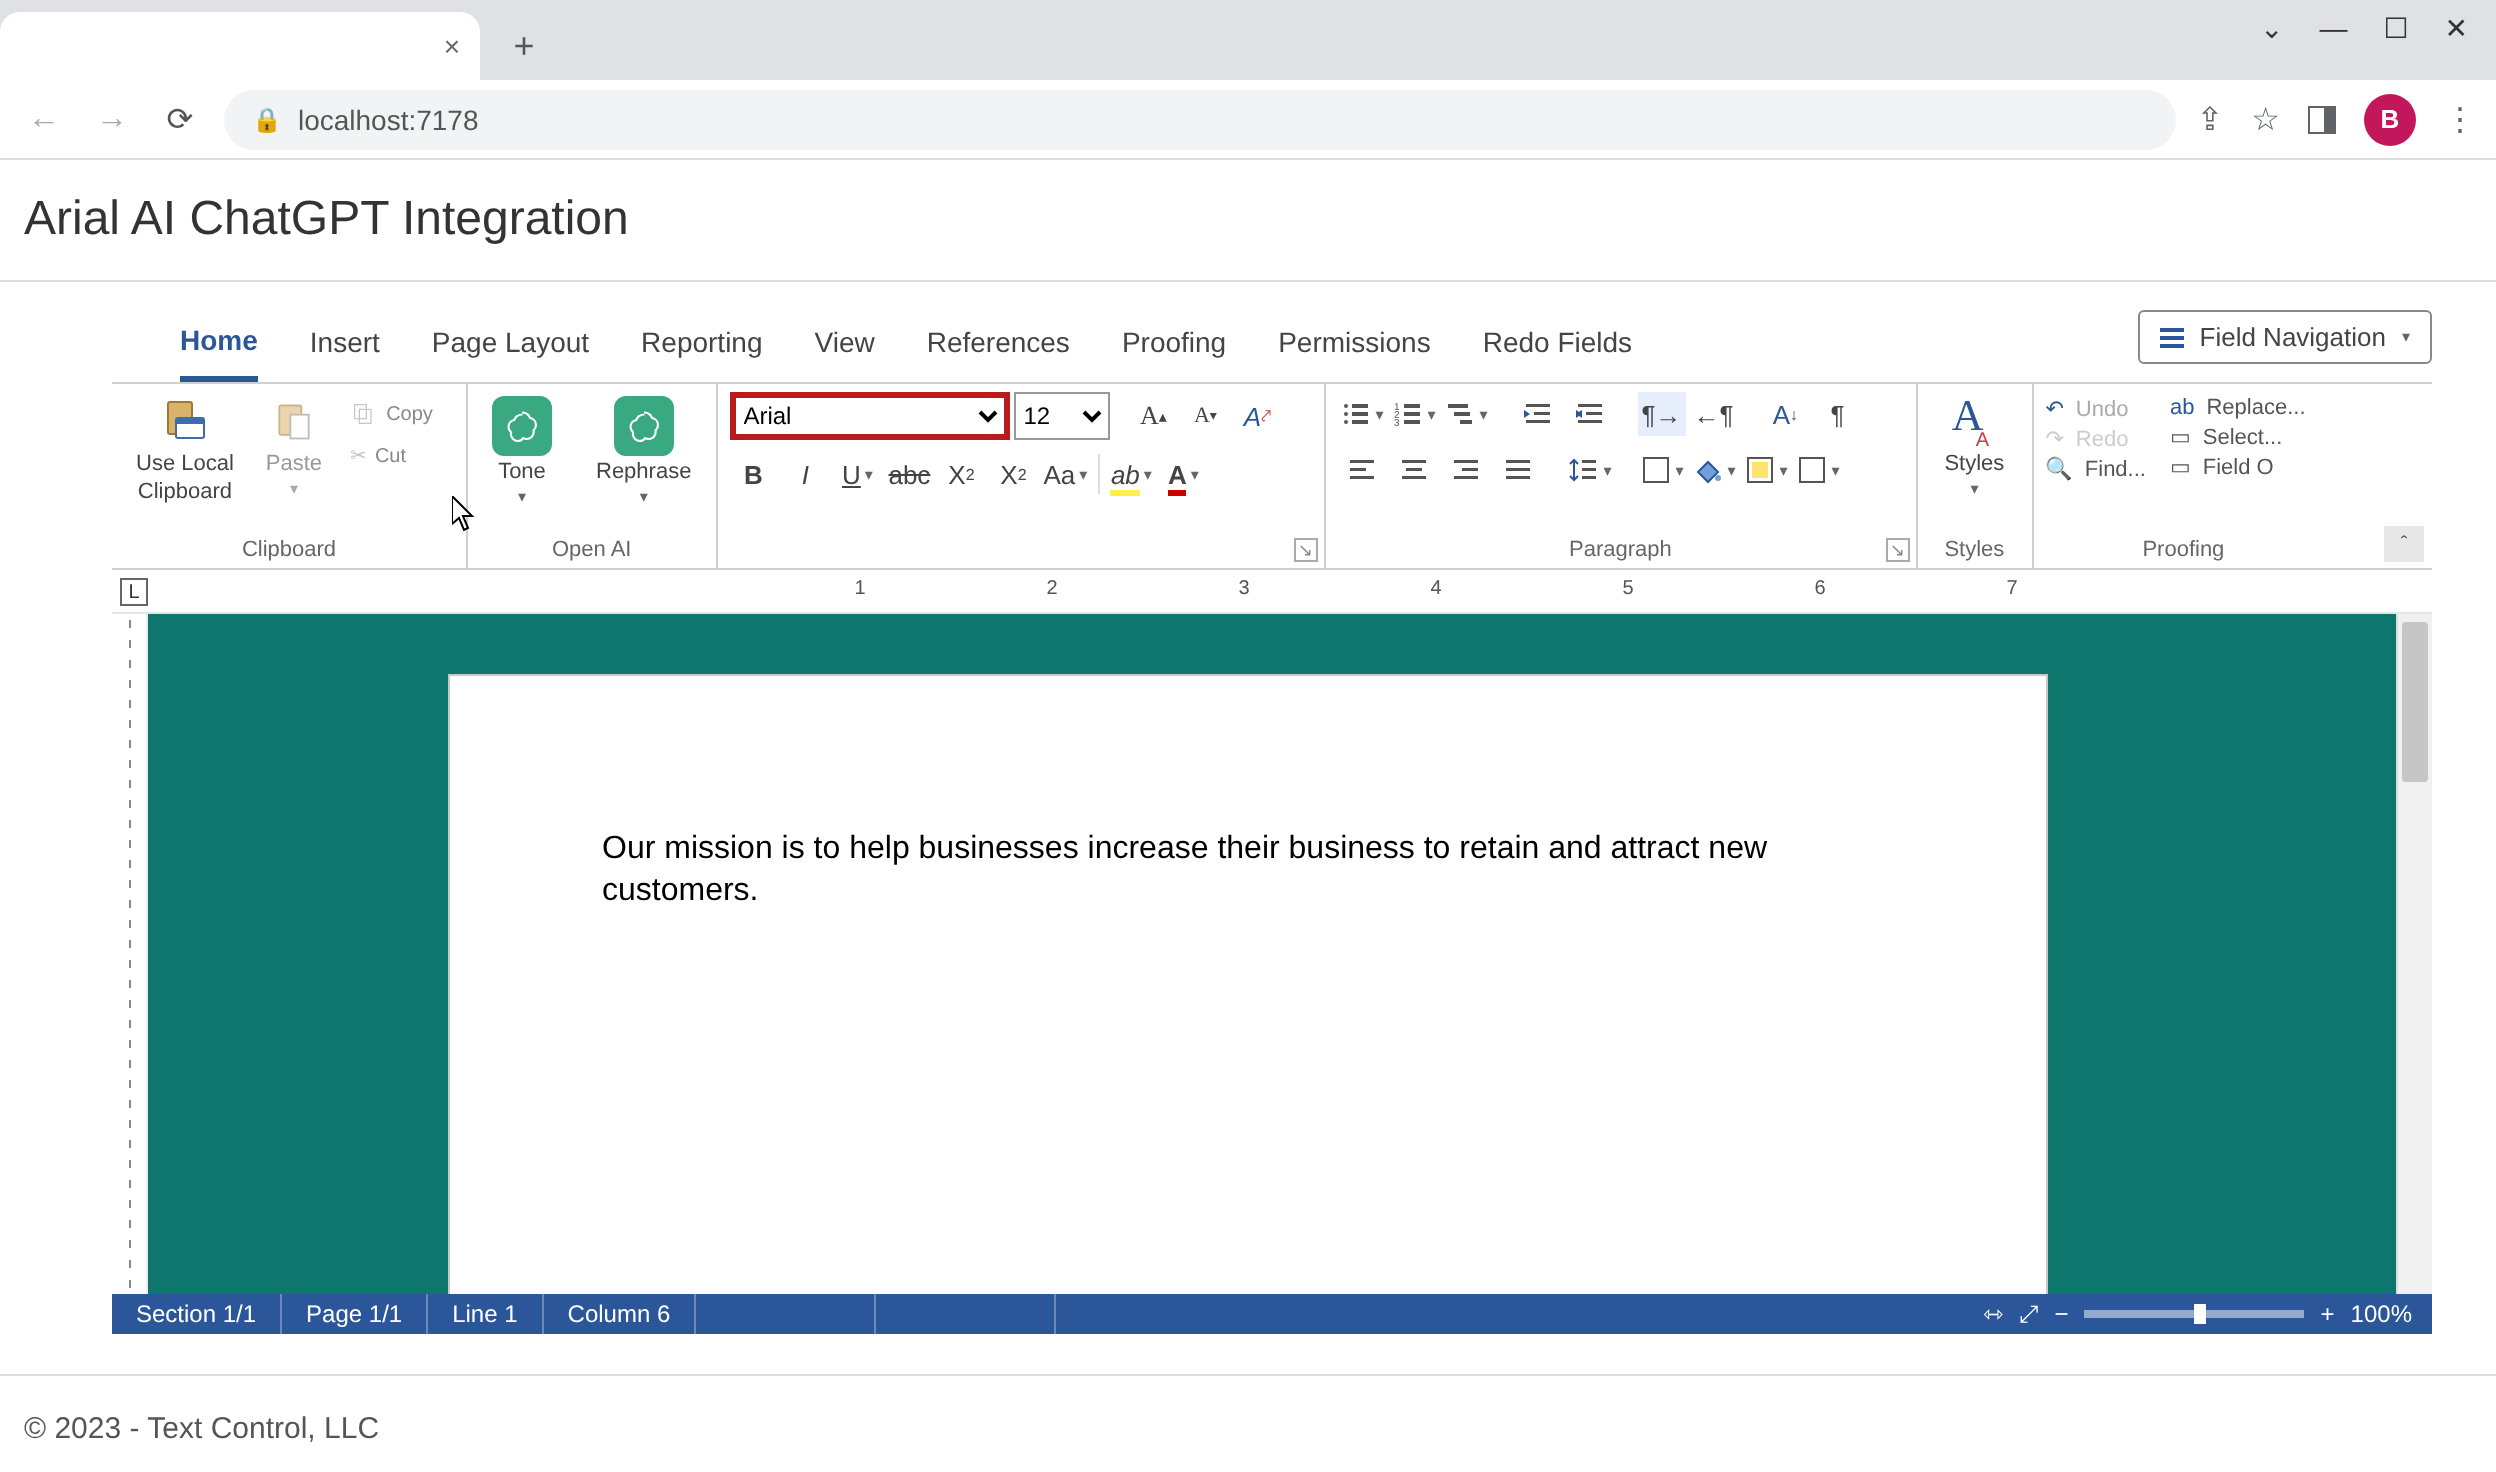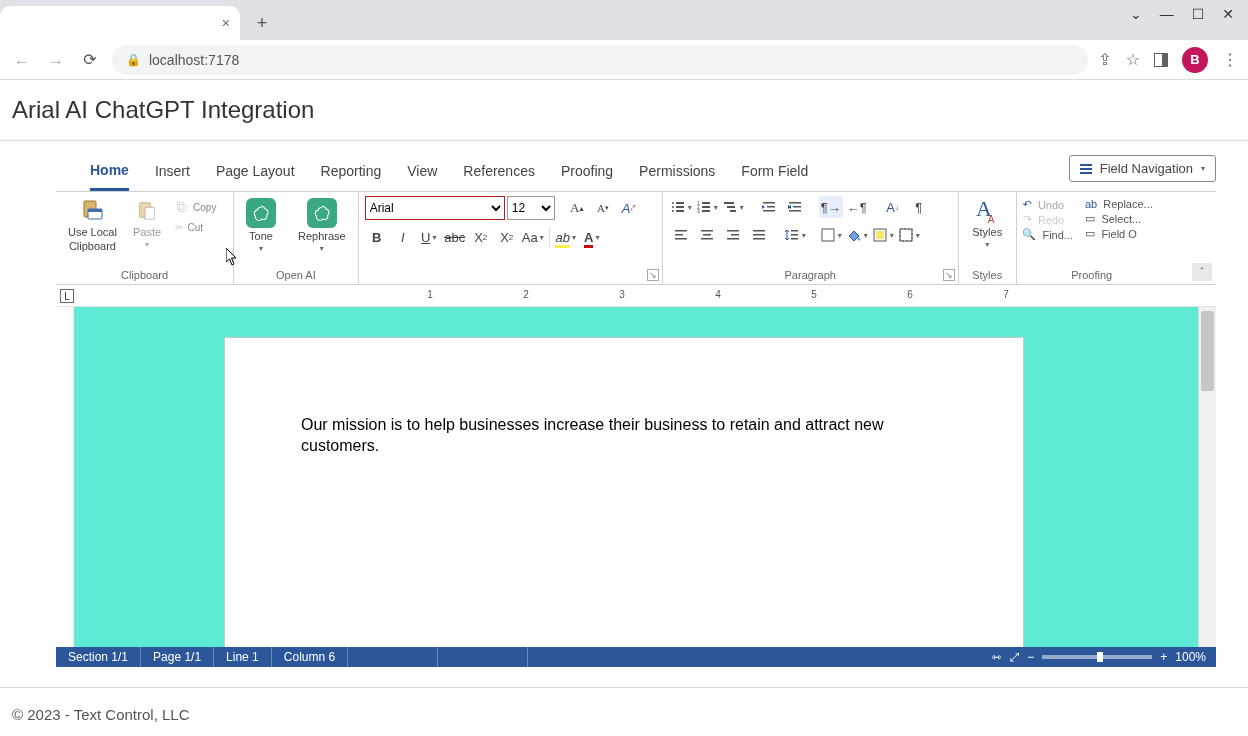--- a/index.html
+++ b/index.html
@@ -177,21 +177,21 @@
   }
   .chatgpt-badge {
     width:30px; height:30px; border-radius:6px;
     background:#3aa981;
     display:flex; align-items:center; justify-content:center;
     color:#fff;
   }
   .chatgpt-badge svg { width:18px; height:18px; }
   select.font-sel {
     width:140px; height:24px; font-size:12px;
-    border:1px solid #b91c1c; background:#fff;
+    border:3px solid #b91c1c; background:#fff;
   }
   select.size-sel {
     width:48px; height:24px; font-size:12px;
     border:1px solid #999; background:#fff;
   }
   .ic-btn {
     width:24px; height:22px;
     display:flex; align-items:center; justify-content:center;
     cursor:pointer;
     font-size:13px;
@@ -267,21 +267,21 @@
     position:relative;
     overflow:hidden;
   }
   .ruler-v .vdots {
     position:absolute; left:8px; top:0; bottom:0; width:2px;
     background-image: radial-gradient(#888 0.5px, transparent 0.5px);
     background-size: 2px 10px;
   }
   .doc-canvas {
     flex:1;
-    background:#5eead4;
+    background:#0f766e;
     position:relative;
     overflow:hidden;
   }
   .sheet {
     position:absolute;
     left:150px; top:30px;
     width:800px; height:800px;
     background:#fff;
     border:1px solid #c8c8c8;
   }
@@ -402,21 +402,21 @@
 
     <div class="ribbon-tabs">
       <div class="rt active">Home</div>
       <div class="rt">Insert</div>
       <div class="rt">Page Layout</div>
       <div class="rt">Reporting</div>
       <div class="rt">View</div>
       <div class="rt">References</div>
       <div class="rt">Proofing</div>
       <div class="rt">Permissions</div>
-      <div class="rt">Form Field</div>
+      <div class="rt">Redo Fields</div>
       <div class="field-nav">
         <span class="triple-line">
               <i></i>
               <i></i>
               <i></i>
             </span>
         <span>Field Navigation</span>
         <span class="tri-down">▾</span>
       </div>
     </div>

